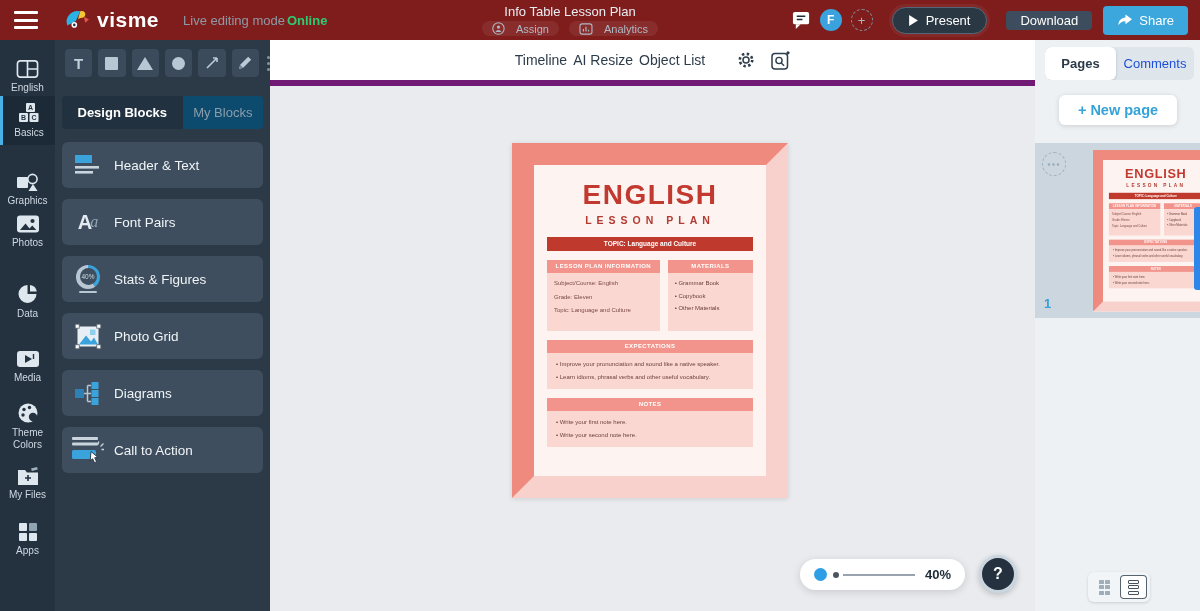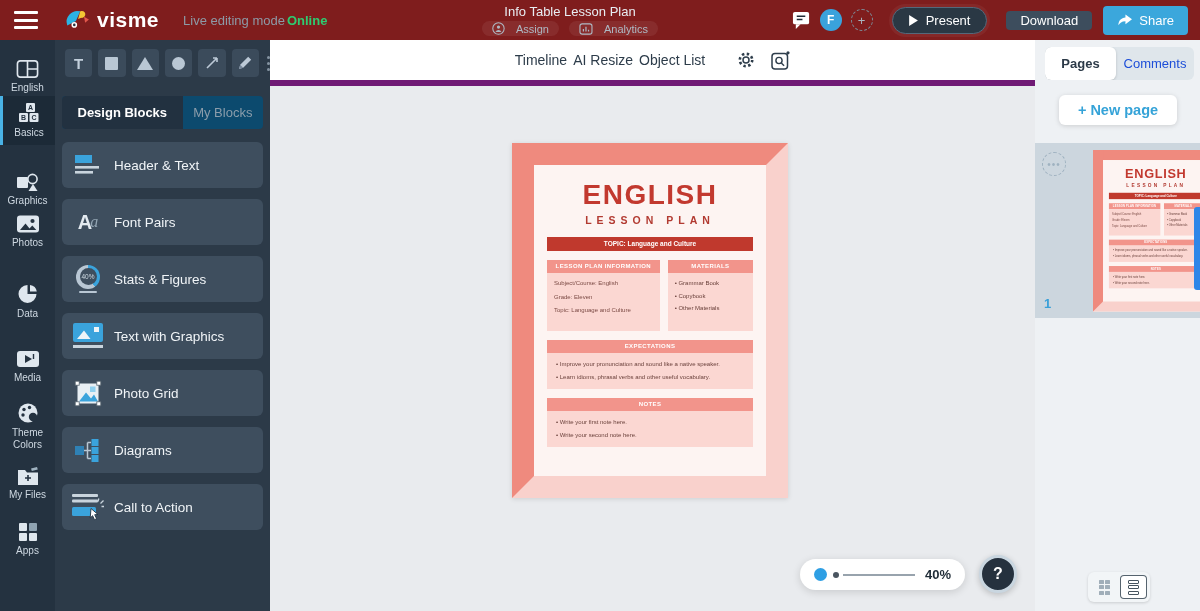--- a/index.html
+++ b/index.html
@@ -355,31 +355,20 @@
                   <span class="ring">
                       <span class="ring-in">40%</span>
                     </span>
                   <span class="ring-base"></span>
                 </span>
               </span>
               <span class="bp-label">Stats &amp; Figures</span>
             </div>
             <div class="bp-card">
               <span class="bp-icon">
-                <svg width="30" height="26" viewBox="0 0 30 26">
-                  <rect width="30" height="19" rx="2" fill="#3aa3dc"></rect>
-                  <path d="M4 16 l7-8.5 6.5 8.5z" fill="#eef4f8"></path>
-                  <rect x="21" y="4" width="5" height="5" fill="#eef4f8"></rect>
-                  <rect y="22" width="30" height="3" fill="#c9d4dd"></rect>
-                </svg>
-              </span>
-              <span class="bp-label">Text with Graphics</span>
-            </div>
-            <div class="bp-card">
-              <span class="bp-icon">
                 <svg width="28" height="27" viewBox="0 0 28 27">
                   <rect x="3.5" y="3.5" width="21" height="20" fill="#e8eff4"></rect>
                   <path d="M5 21.5 l7-9 5 6 3-4 4 7z" fill="#3aa3dc"></path>
                   <rect x="16" y="6.5" width="5.5" height="5.5" fill="#8fd0ef"></rect>
                   <g fill="#fff" stroke="#55636e" stroke-width="0.8">
                     <rect x="1.2" y="1.2" width="4" height="4"></rect>
                       <rect x="22.8" y="1.2" width="4" height="4"></rect>
                     <rect x="1.2" y="21.8" width="4" height="4"></rect>
                       <rect x="22.8" y="21.8" width="4" height="4"></rect>
                   </g>

